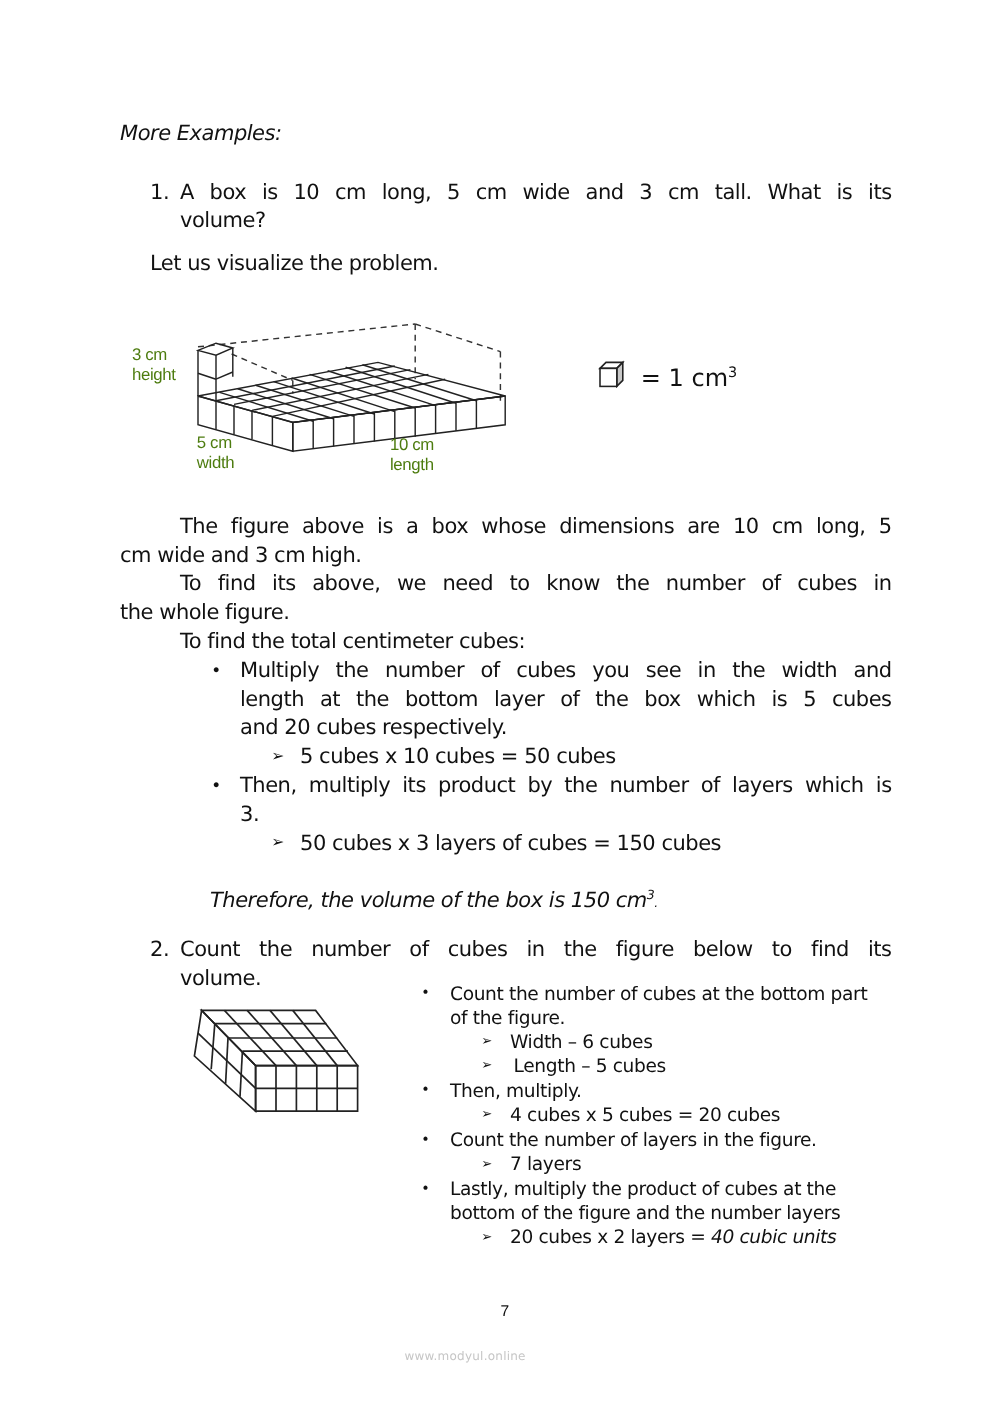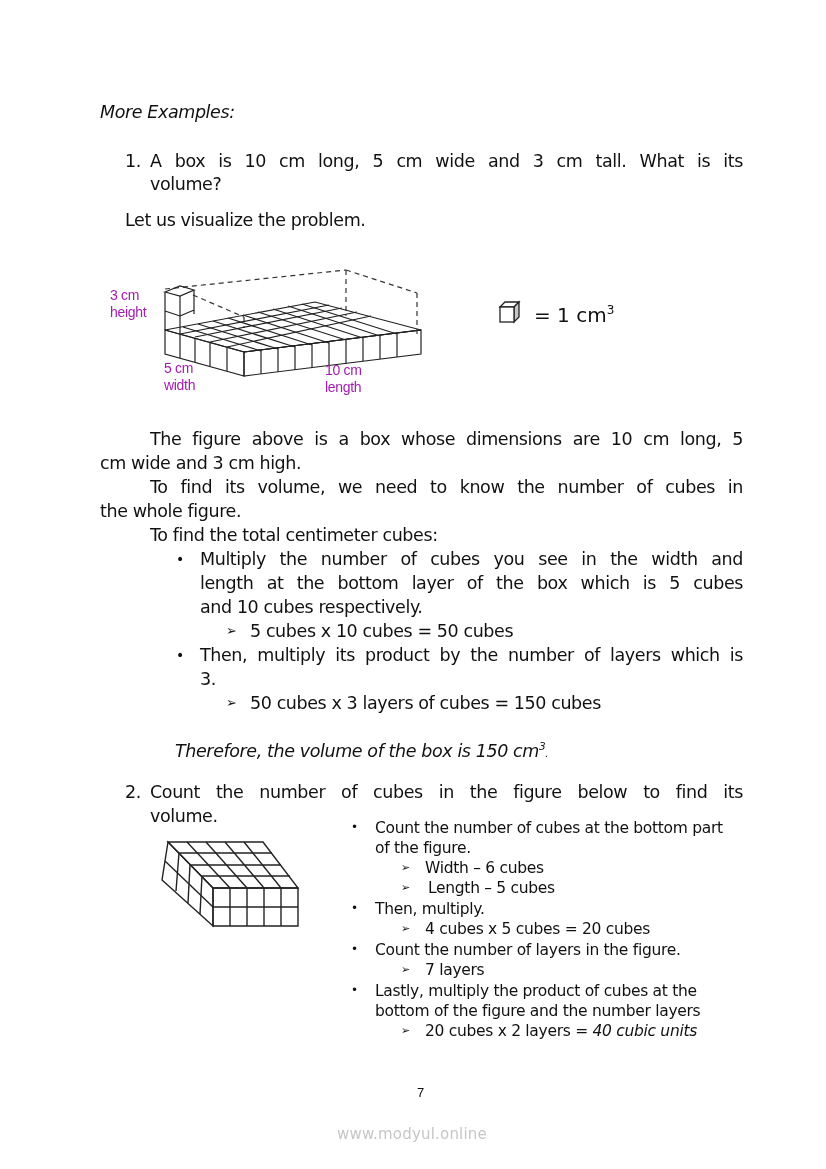--- a/index.html
+++ b/index.html
@@ -8,23 +8,23 @@
       font-family: "DejaVu Sans", sans-serif; color: #111;
     }
     .abs { position: absolute; }
     .t { font-size: 17.5px; letter-spacing: -0.4px; white-space: nowrap; }
     .sm { font-size: 15.5px; letter-spacing: -0.3px; white-space: nowrap; }
     .it { font-style: italic; }
     .just { text-align: justify; text-align-last: justify; }
     .bullet { position: absolute; font-size: 14px; }
     .arrow { position: absolute; font-size: 13px; }
     sup { font-size: 60%; }
-    .fig-label { font-family: "Liberation Sans", sans-serif; font-size: 14px; letter-spacing: -0.3px; color: #a21caf; line-height: 17px; }
+    .fig-label { font-family: "Liberation Sans", sans-serif; font-size: 14px; letter-spacing: -0.3px; color: #4d7c0f; line-height: 17px; }
     .page-num { font-family: "Liberation Sans", sans-serif; font-size: 13px; }
-    .watermark { font-family: "DejaVu Sans", sans-serif; font-size: 15px; color: #c6c6c6; letter-spacing: 0.2px; }
+    .watermark { font-family: "DejaVu Sans", sans-serif; font-size: 10px; color: #c6c6c6; letter-spacing: 0.2px; }
   </style>
 </head>
 <body>
 
 <div class="abs t it" style="left:100px; top:102px;">More Examples:</div>
 
 <div class="abs t" style="left:125px; top:151px;">1.</div>
 <div class="abs t just" style="left:150px; top:151px; width:593px; word-spacing:6px;">A box is 10 cm long, 5 cm wide and 3 cm tall. What is its</div>
 <div class="abs t" style="left:150px; top:174px;text-align:center;">volume?</div>
 <div class="abs t" style="left:125px; top:210px;">Let us visualize the problem.</div>
@@ -105,28 +105,28 @@
       <rect x="2" y="7" width="14" height="15"></rect>
     </g>
   </svg>
 </div>
 <div class="abs" style="left:534px; top:303px; font-family:'DejaVu Sans',sans-serif; font-size:20px;">
   <span>= 1 cm</span><sup>3</sup>
 </div>
 
 <div class="abs t just" style="left:150px; top:429px; width:593px;">The figure above is a box whose dimensions are 10 cm long, 5</div>
 <div class="abs t" style="left:100px; top:453px;">cm wide and 3 cm high.</div>
-<div class="abs t just" style="left:150px; top:477px; width:593px;">To find its volume, we need to know the number of cubes in</div>
+<div class="abs t just" style="left:150px; top:477px; width:593px;">To find its above, we need to know the number of cubes in</div>
 <div class="abs t" style="left:100px; top:501px;">the whole figure.</div>
 <div class="abs t" style="left:150px; top:525px;">To find the total centimeter cubes:</div>
 
 <div class="bullet" style="left:176px; top:551px;">•</div>
 <div class="abs t just" style="left:200px; top:549px; width:543px;">Multiply the number of cubes you see in the width and</div>
 <div class="abs t just" style="left:200px; top:573px; width:543px;">length at the bottom layer of the box which is 5 cubes</div>
-<div class="abs t" style="left:200px; top:597px;">and 10 cubes respectively.</div>
+<div class="abs t" style="left:200px; top:597px;">and 20 cubes respectively.</div>
 <div class="arrow" style="left:226px; top:623px;">➢</div>
 <div class="abs t" style="left:250px; top:621px;">5 cubes x 10 cubes = 50 cubes</div>
 
 <div class="bullet" style="left:176px; top:647px;">•</div>
 <div class="abs t just" style="left:200px; top:645px; width:543px;">Then, multiply its product by the number of layers which is</div>
 <div class="abs t" style="left:200px; top:669px;">3.</div>
 <div class="arrow" style="left:226px; top:695px;">➢</div>
 <div class="abs t" style="left:250px; top:693px;">50 cubes x 3 layers of cubes = 150 cubes</div>
 
 <div class="abs t it" style="left:175px; top:740px;">

